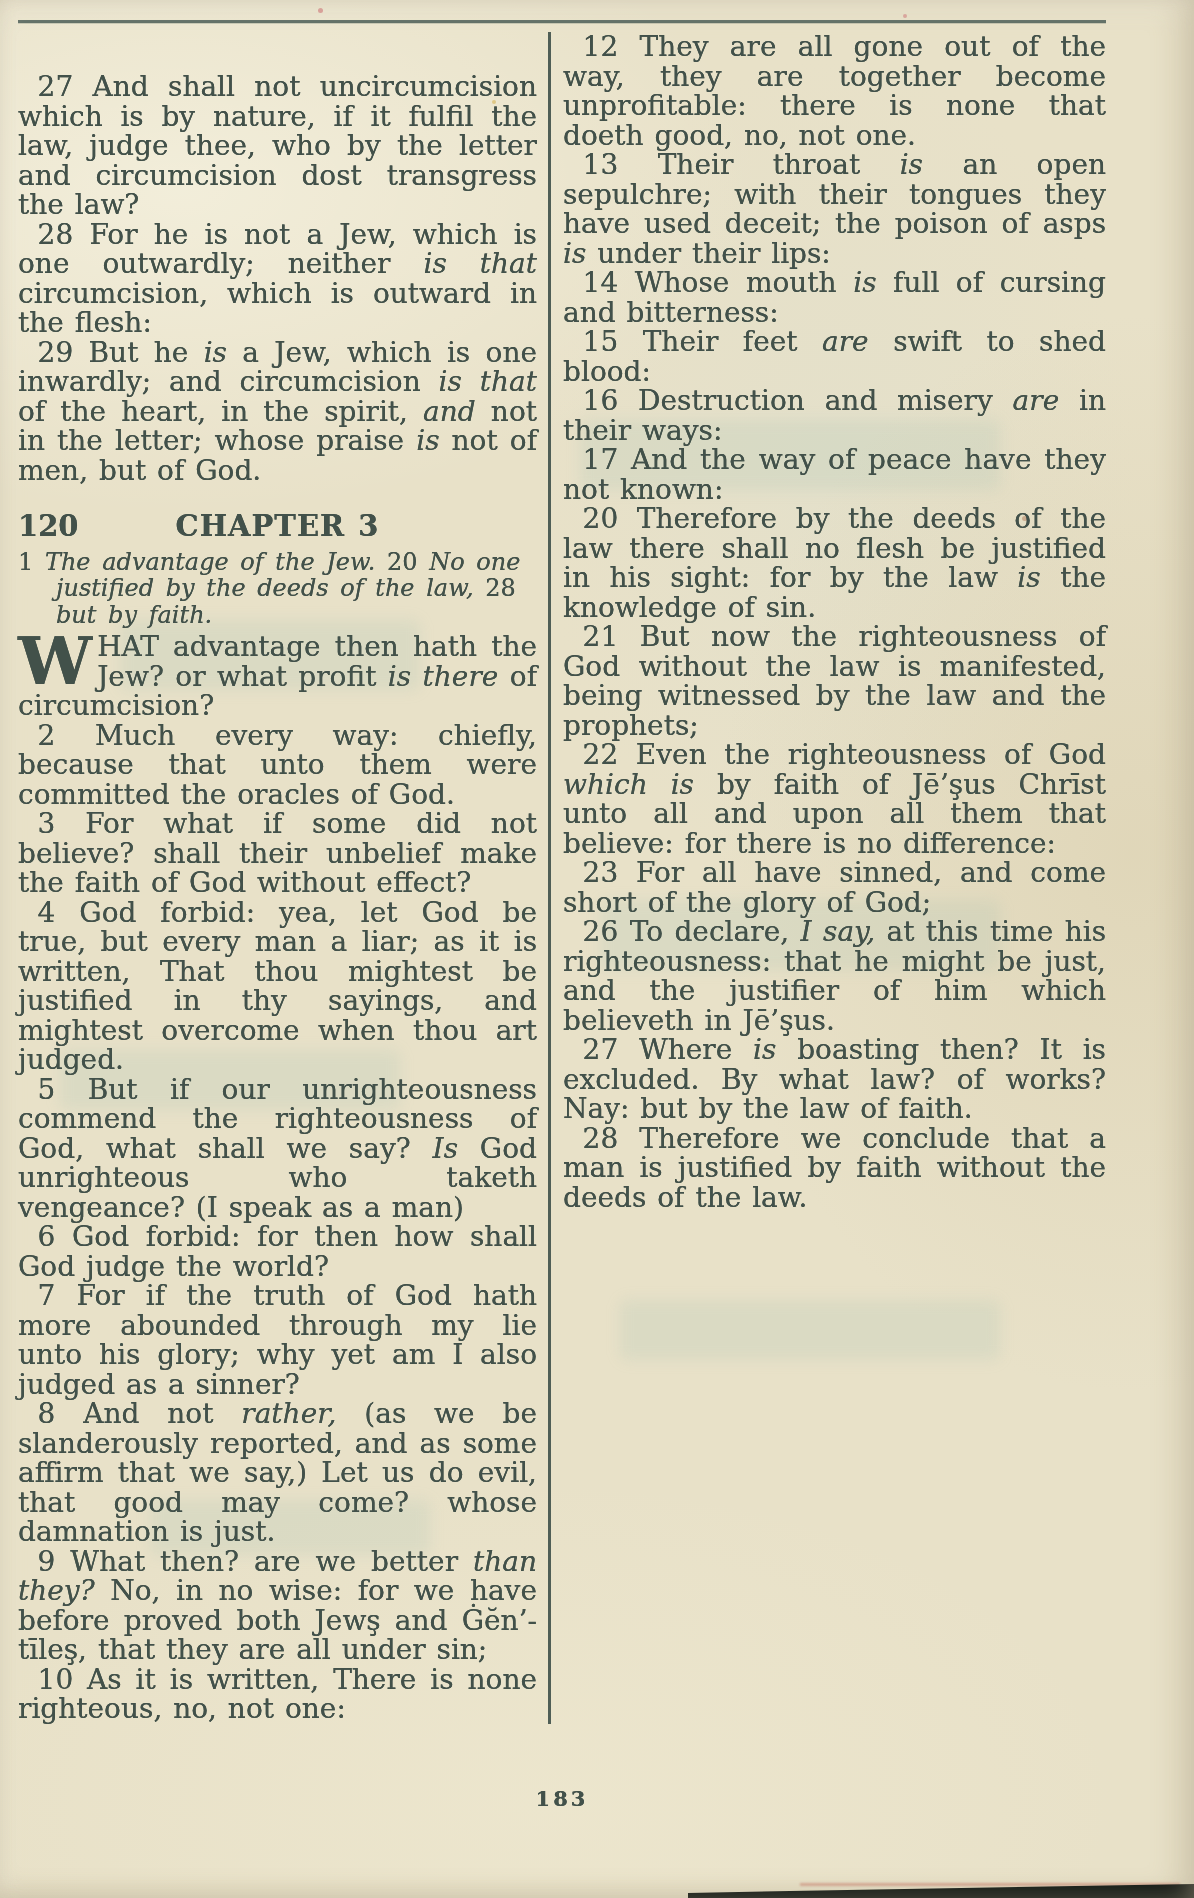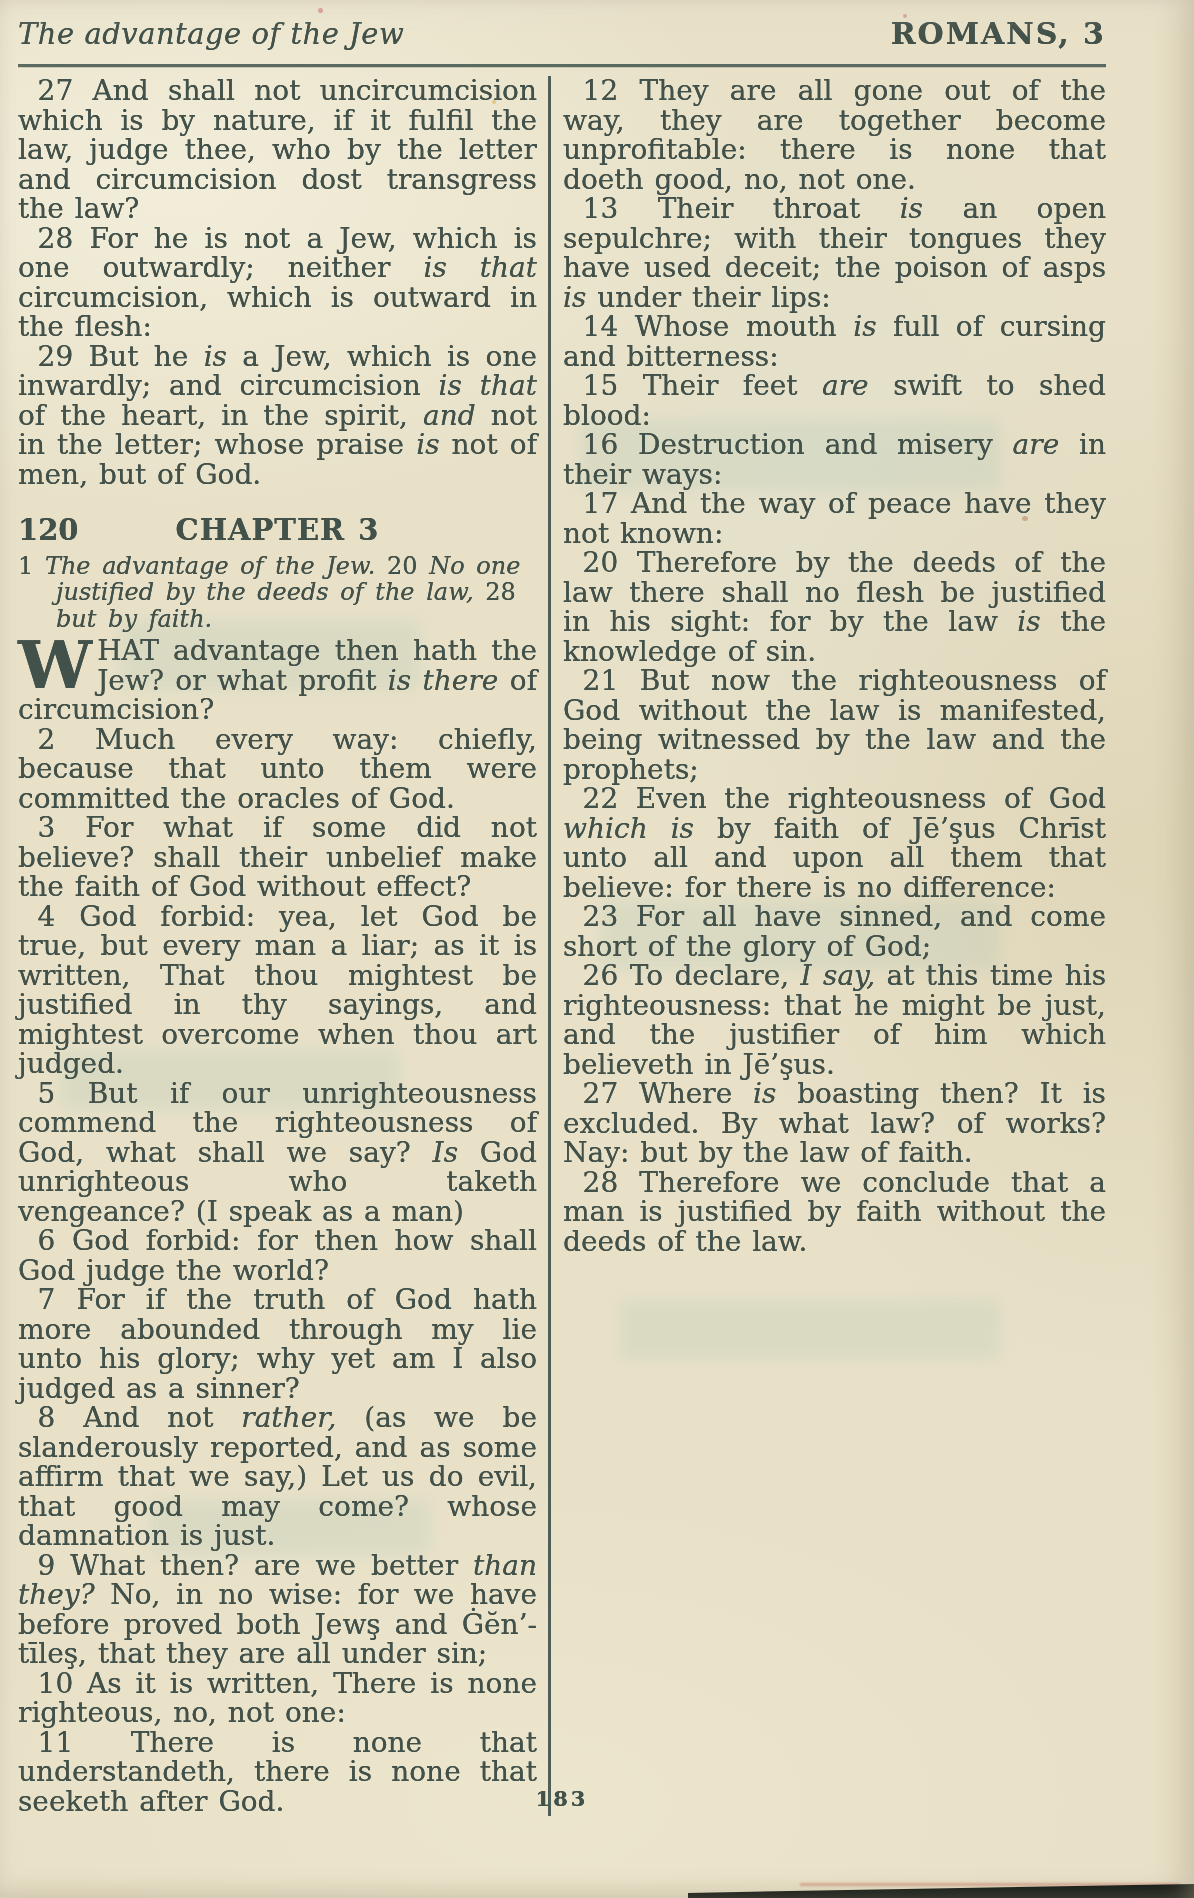--- a/index.html
+++ b/index.html
@@ -16,21 +16,21 @@
   }
   .page{position:absolute;left:18px;top:16px;width:1088px;}
   .ghost{position:absolute;background:rgba(148,185,173,0.16);filter:blur(7px);border-radius:8px;pointer-events:none;}
   .speck{position:absolute;border-radius:50%;pointer-events:none;}
   .running-head{display:flex;justify-content:space-between;align-items:baseline;height:44px;}
   .head-left{font-style:italic;font-size:29px;letter-spacing:0.5px;text-shadow:0 0 0.5px currentColor;}
   .head-right{font-weight:bold;font-size:30px;letter-spacing:2px;text-shadow:0 0 0.5px currentColor;}
   .head-rule{height:3px;background:#5b6a61;margin-top:4px;box-shadow:0 1px 0 rgba(91,106,97,0.25);}
   .cols{display:flex;margin-top:9px;align-items:stretch;}
   .col{font-size:28px;line-height:29.5px;text-align:justify;word-spacing:2px;text-shadow:0 0 0.5px currentColor;}
-  .col-left{width:519px;}
+  .col-left{width:519px;margin-top:40px;}
   .col-right{flex:1;}
   .divider{width:3px;background:#4f5e56;margin-left:11px;margin-right:12px;}
   p.verse{margin:0;text-indent:0.7em;}
   .it{font-style:italic;}
   .chapter-head{position:relative;margin:27px 0 7px 0;font-weight:bold;font-size:29px;text-align:center;letter-spacing:1px;}
   .chapter-num{position:absolute;left:0;top:0;letter-spacing:0;}
   p.summary{margin:0 0 4px 0;font-size:24px;line-height:26.5px;font-style:italic;padding-left:38px;text-indent:-38px;text-align:left;word-spacing:4px;}
   p.summary .up{font-style:normal;}
   p.dropcap-par{margin:0;text-indent:0;}
   .dropcap{float:left;font-weight:bold;font-size:66px;line-height:50px;padding-top:4px;margin-right:7px;letter-spacing:-2px;}
@@ -51,44 +51,39 @@
 <div class="ghost" style="left:600px;top:900px;width:400px;height:70px;"></div>
 <div class="ghost" style="left:620px;top:1300px;width:380px;height:60px;"></div>
 <div class="ghost" style="left:150px;top:1500px;width:280px;height:55px;"></div>
 
 <div class="speck" style="left:318px;top:8px;width:5px;height:5px;background:rgba(198,80,90,0.55);"></div>
 <div class="speck" style="left:903px;top:14px;width:4px;height:4px;background:rgba(198,80,90,0.45);"></div>
 <div class="speck" style="left:1022px;top:516px;width:6px;height:5px;background:rgba(170,110,80,0.45);"></div>
 <div class="speck" style="left:492px;top:100px;width:4px;height:4px;background:rgba(210,170,60,0.5);"></div>
 
 <div class="page">
-  <div class="running-head">
-    <span class="head-left">The advantage of the Jew</span>
-    <span class="head-right">ROMANS, 3</span>
-  </div>
   <div class="head-rule"></div>
 
   <div class="cols">
     <div class="col col-left">
         <p class="verse"><span>27 And shall not uncircumcision which is by nature, if it fulfil the law, judge thee, who by the letter and circumcision dost transgress the law?</span></p>
         <p class="verse"><span>28 For he is not a Jew, which is one outwardly; neither </span><span class="it">is that</span><span> circumcision, which is outward in the flesh:</span></p>
         <p class="verse"><span>29 But he </span><span class="it">is</span><span> a Jew, which is one inwardly; and circumcision </span><span class="it">is that</span><span> of the heart, in the spirit, </span><span class="it">and</span><span> not in the letter; whose praise </span><span class="it">is</span><span> not of men, but of God.</span></p>
         <div class="chapter-head"><span class="chapter-num">120</span><span>CHAPTER 3</span></div>
         <p class="summary"><span class="up">1 </span><span class="it">The advantage of the Jew.</span><span class="up">  20 </span><span class="it">No one justified by the deeds of the law,</span><span class="up"> 28 </span><span class="it">but by faith.</span></p>
         <p class="verse dropcap-par"><span class="dropcap">W</span><span>HAT advantage then hath the Jew? or what profit </span><span class="it">is there</span><span> of circumcision?</span></p>
         <p class="verse"><span>2 Much every way: chiefly, because that unto them were committed the oracles of God.</span></p>
         <p class="verse"><span>3 For what if some did not believe? shall their unbelief make the faith of God without effect?</span></p>
         <p class="verse"><span>4 God forbid: yea, let God be true, but every man a liar; as it is written, That thou mightest be justified in thy sayings, and mightest overcome when thou art judged.</span></p>
         <p class="verse"><span>5 But if our unrighteousness commend the righteousness of God, what shall we say? </span><span class="it">Is</span><span> God unrighteous who taketh vengeance? (I speak as a man)</span></p>
         <p class="verse"><span>6 God forbid: for then how shall God judge the world?</span></p>
         <p class="verse"><span>7 For if the truth of God hath more abounded through my lie unto his glory; why yet am I also judged as a sinner?</span></p>
         <p class="verse"><span>8 And not </span><span class="it">rather,</span><span> (as we be slanderously reported, and as some affirm that we say,) Let us do evil, that good may come? whose damnation is just.</span></p>
         <p class="verse"><span>9 What then? are we better </span><span class="it">than they?</span><span> No, in no wise: for we have before proved both Jewş and Ġĕn’-tīleş, that they are all under sin;</span></p>
         <p class="verse"><span>10 As it is written, There is none righteous, no, not one:</span></p>
-        <p class="verse"><span>11 There is none that understandeth, there is none that seeketh after God.</span></p>
       </div>
     <div class="divider"></div>
     <div class="col col-right">
         <p class="verse"><span>12 They are all gone out of the way, they are together become unprofitable: there is none that doeth good, no, not one.</span></p>
         <p class="verse"><span>13 Their throat </span><span class="it">is</span><span> an open sepulchre; with their tongues they have used deceit; the poison of asps </span><span class="it">is</span><span> under their lips:</span></p>
         <p class="verse"><span>14 Whose mouth </span><span class="it">is</span><span> full of cursing and bitterness:</span></p>
         <p class="verse"><span>15 Their feet </span><span class="it">are</span><span> swift to shed blood:</span></p>
         <p class="verse"><span>16 Destruction and misery </span><span class="it">are</span><span> in their ways:</span></p>
         <p class="verse"><span>17 And the way of peace have they not known:</span></p>
         <p class="verse"><span>20 Therefore by the deeds of the law there shall no flesh be justified in his sight: for by the law </span><span class="it">is</span><span> the knowledge of sin.</span></p>

